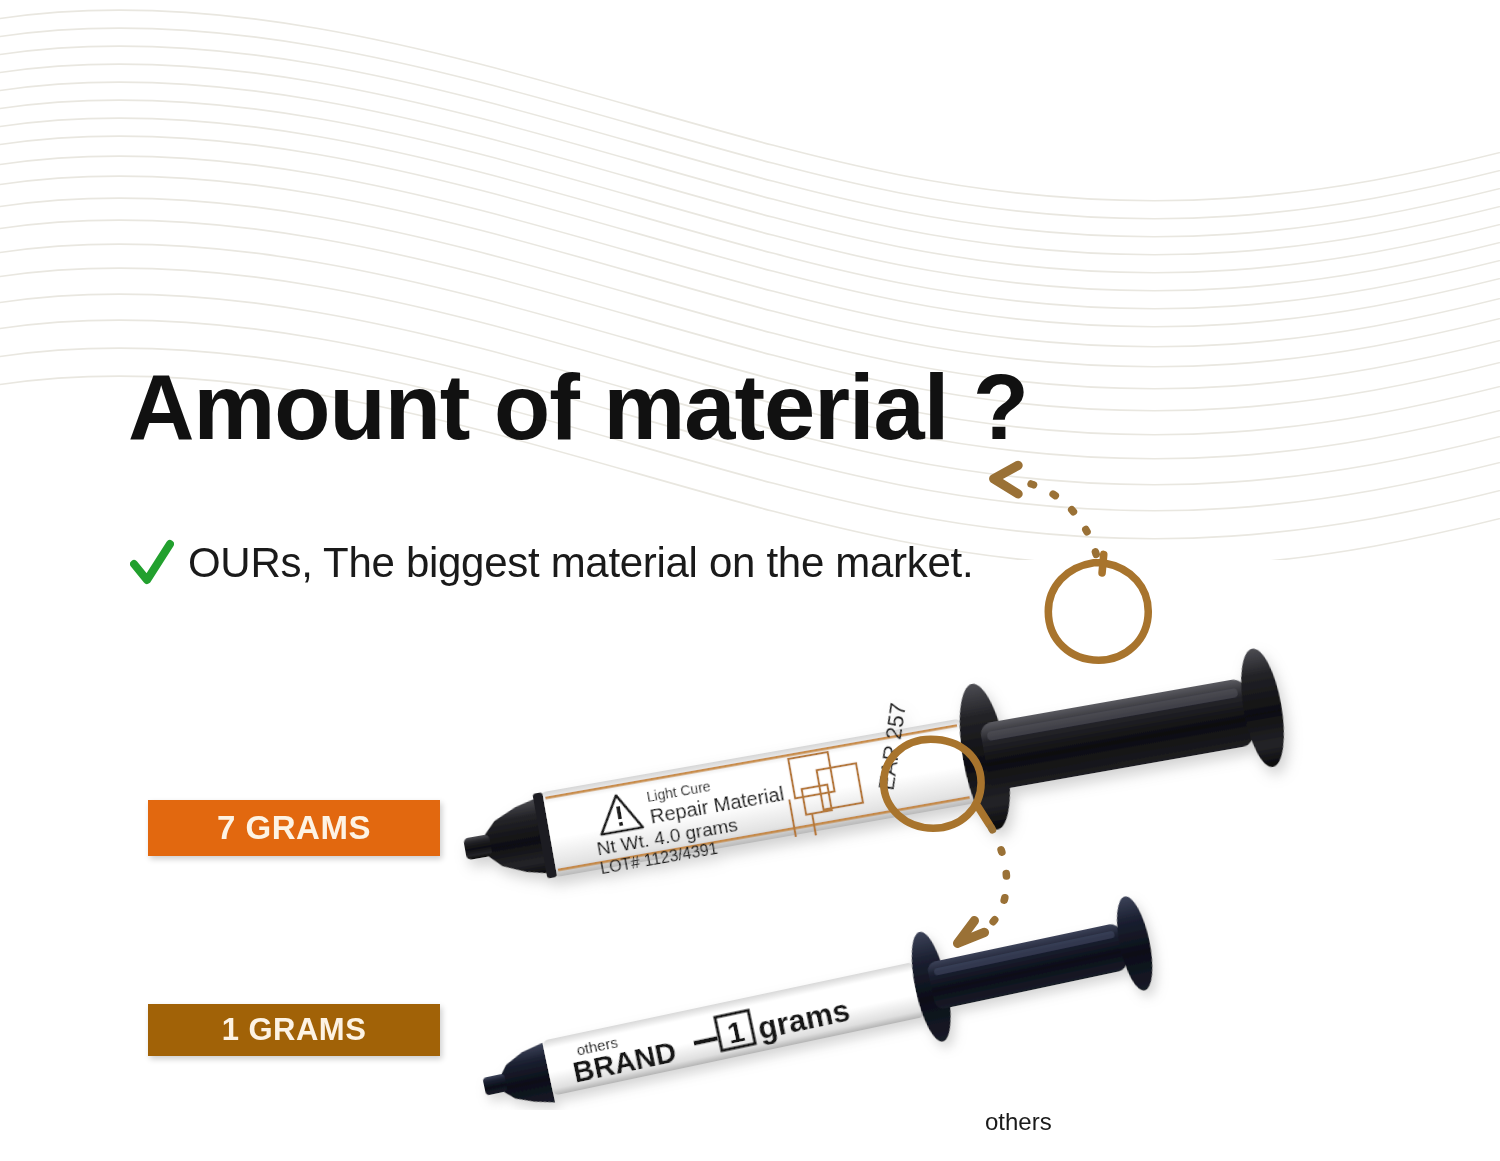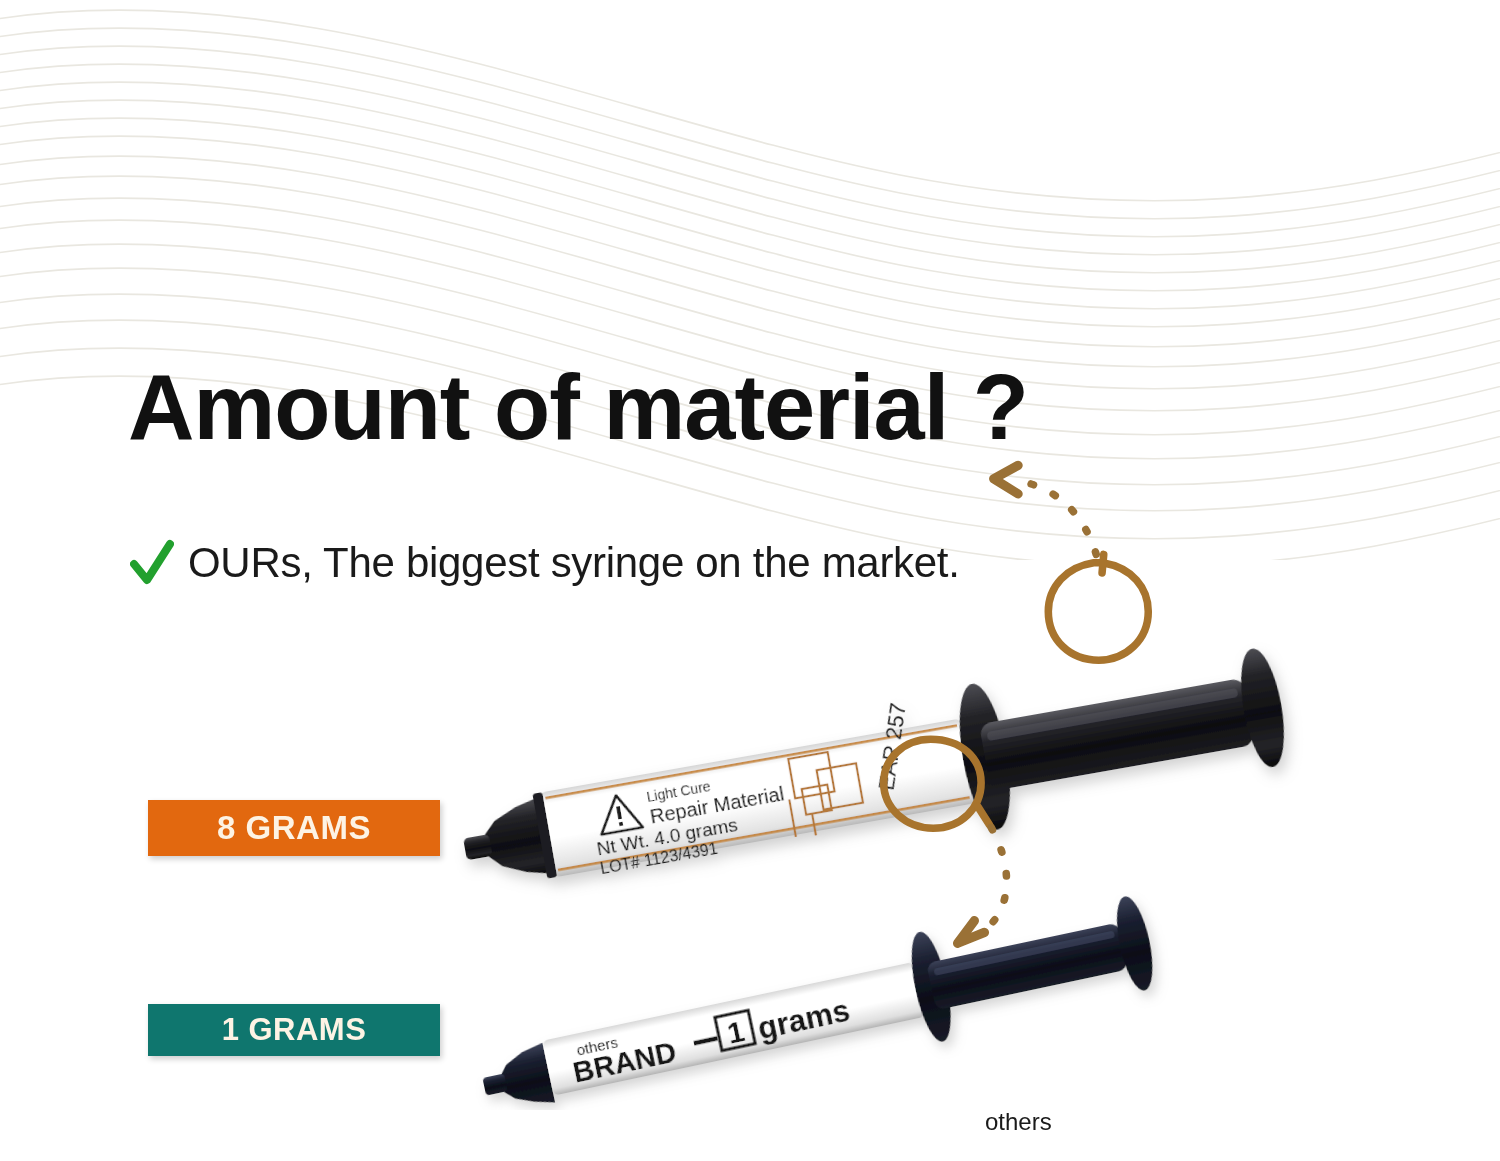--- a/index.html
+++ b/index.html
@@ -91,21 +91,21 @@
       <path d="M-10,386 C300,336 620,486 900,541 C1150,590 1330,562 1510,516"></path>
     </g>
   </svg>
 
   <div class="headline">Amount of material ?</div>
 
   <div class="subtitle-row">
     <svg class="check-icon" viewBox="0 0 44 50">
       <path d="M4,26 L17,42 L40,6" fill="none" stroke="#22a02e" stroke-width="8" stroke-linecap="round" stroke-linejoin="round"></path>
     </svg>
-    <span class="subtitle-text">OURs, The biggest syringe on the market.</span>
+    <span class="subtitle-text">OURs, The biggest material on the market.</span>
   </div>
 
   <svg class="syringe-big" viewBox="0 0 980 300">
     <defs>
       <linearGradient id="barrelG" x1="0" y1="0" x2="0" y2="1">
         <stop offset="0%" stop-color="#d6d6d6"></stop>
         <stop offset="14%" stop-color="#ffffff"></stop>
         <stop offset="55%" stop-color="#ffffff"></stop>
         <stop offset="88%" stop-color="#e2e2e2"></stop>
         <stop offset="100%" stop-color="#b9b9b9"></stop>
@@ -204,24 +204,24 @@
       <ellipse cx="492" cy="146" rx="16" ry="56" fill="url(#navyG)"></ellipse>
 
       <rect x="492" y="122" width="196" height="48" rx="9" fill="url(#navyG)"></rect>
       <rect x="498" y="129" width="184" height="7" rx="3" fill="#444b66" opacity=".55"></rect>
 
       <ellipse cx="700" cy="146" rx="15" ry="48" fill="url(#navyG)"></ellipse>
     </g>
   </svg>
 
   <div class="badge badge-top" style="background:#e2680f;">
-    <span>8 GRAMS</span>
+    <span>7 GRAMS</span>
   </div>
 
-  <div class="badge badge-bottom" style="background:#0f766e;">
+  <div class="badge badge-bottom" style="background:#a16207;">
     <span>1 GRAMS</span>
   </div>
 
   <svg class="anno-layer" viewBox="0 0 1500 1161">
 
     <g fill="none" stroke="#a8742d" stroke-width="9" stroke-linecap="round">
       <path d="M1313,670
                C1348,676 1367,700 1367,728
                C1367,762 1340,786 1308,786
                C1274,786 1248,762 1248,728

